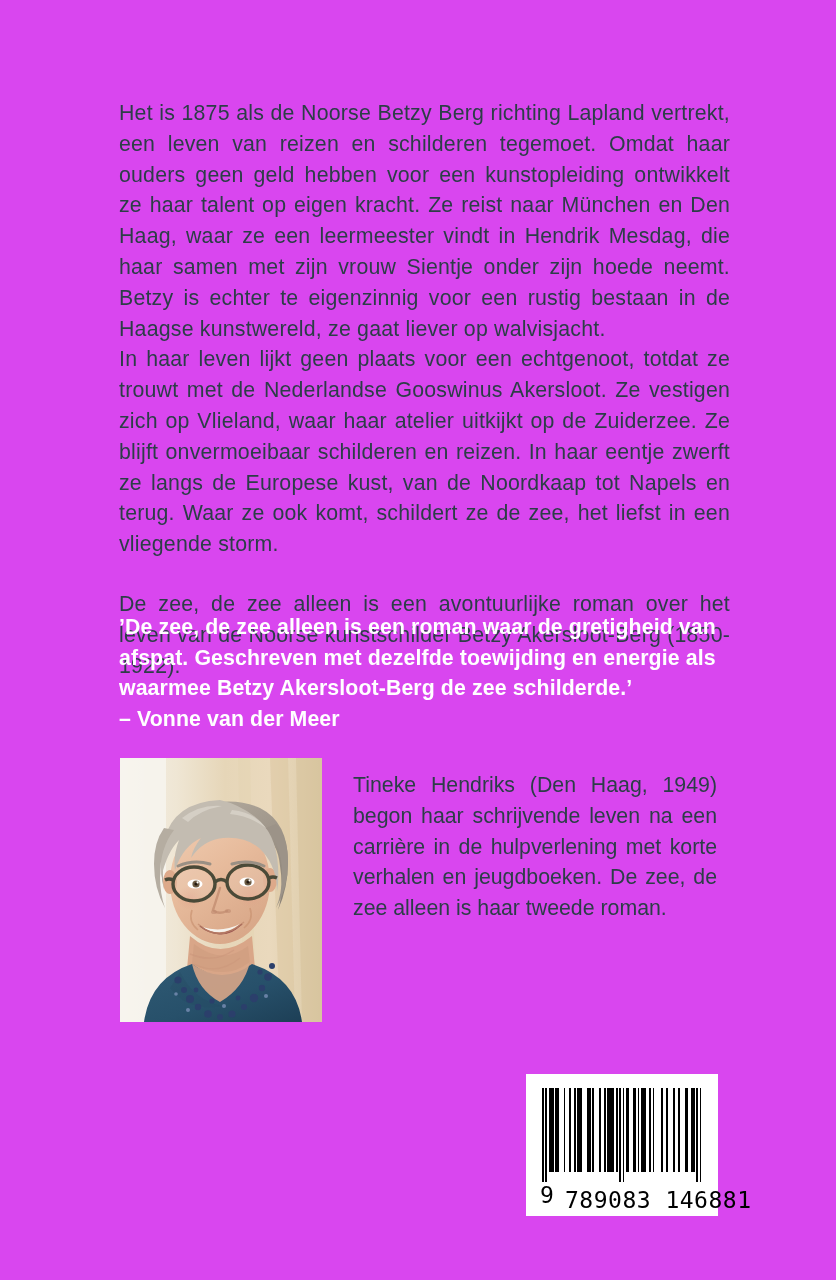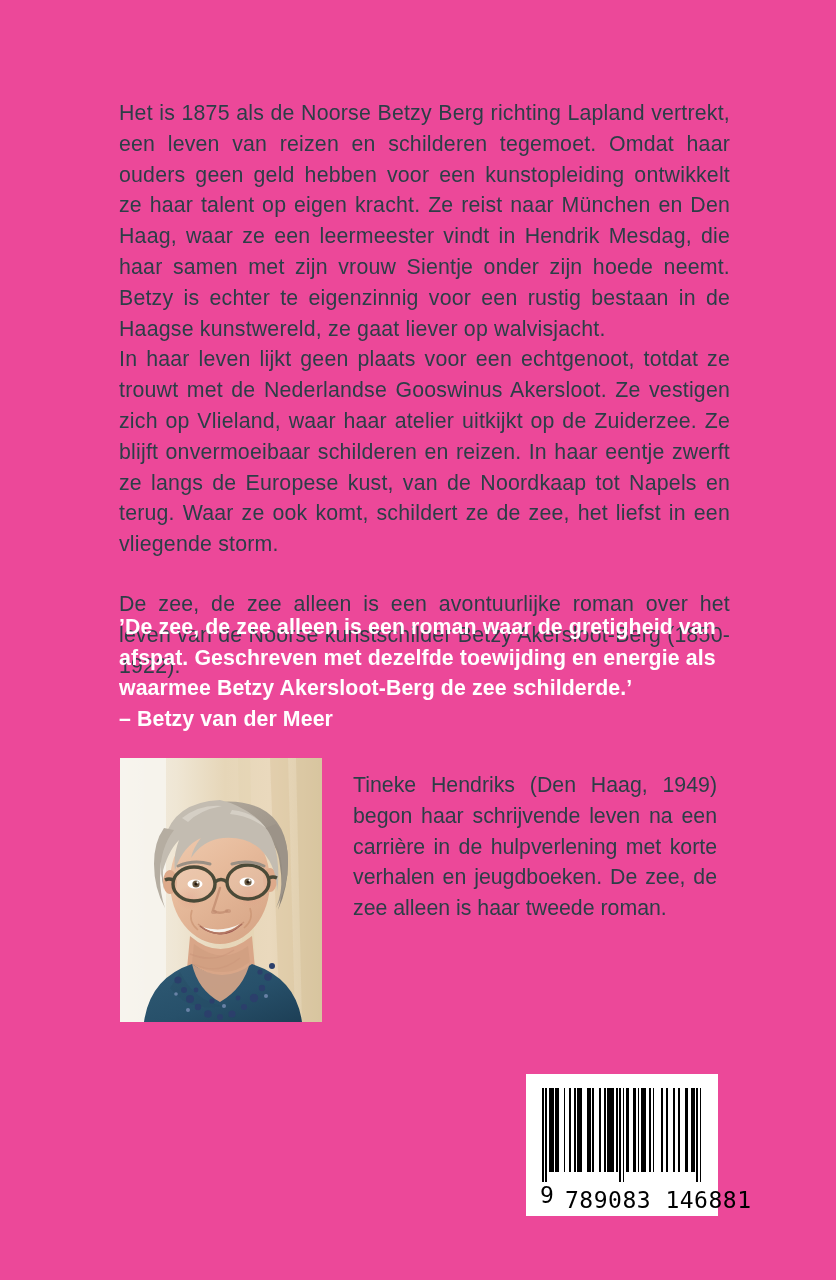--- a/index.html
+++ b/index.html
@@ -11,21 +11,21 @@
     height: 1280px;
     background: #6fcbd9;
     font-family: "Liberation Sans", sans-serif;
     overflow: hidden;
     position: relative;
   }
 
   .cover {
     position: absolute;
     inset: 0;
-    background: #ec4899;
+    background: #d946ef;
   }
 
   
   .copy-block {
     position: absolute;
     left: 119px;
     top: 98px;
     width: 611px;
     color: #2c3e47;
     font-size: 21.3px;
@@ -185,21 +185,21 @@
 
   <div class="copy-block">
     <p>Het is 1875 als de Noorse Betzy Berg richting Lapland vertrekt, een leven van reizen en schilderen tegemoet. Omdat haar ouders geen geld hebben voor een kunstopleiding ontwikkelt ze haar talent op eigen kracht. Ze reist naar München en Den Haag, waar ze een leermeester vindt in Hendrik Mesdag, die haar samen met zijn vrouw Sientje onder zijn hoede neemt. Betzy is echter te eigenzinnig voor een rustig bestaan in de Haagse kunstwereld, ze gaat liever op walvisjacht.</p>
     <p class="last-line-left">In haar leven lijkt geen plaats voor een echtgenoot, totdat ze trouwt met de Nederlandse Gooswinus Akersloot. Ze vestigen zich op Vlieland, waar haar atelier uitkijkt op de Zuiderzee. Ze blijft onvermoeibaar schilderen en reizen. In haar eentje zwerft ze langs de Europese kust, van de Noordkaap tot Napels en terug. Waar ze ook komt, schildert ze de zee, het liefst in een vliegende storm.</p>
     <div class="para-gap"></div>
     <p class="last-line-left"><span class="it">De zee, de zee alleen</span><span> is een avontuurlijke roman over het leven van de Noorse kunstschilder Betzy Akersloot-Berg (1850-1922).</span></p>
   </div>
 
   <div class="pull-quote">
     <p><span>’</span><span class="it">De zee, de zee alleen</span><span> is een roman waar de gretigheid van afspat. Geschreven met dezelfde toewijding en energie als waarmee Betzy Akersloot-Berg de zee schilderde.’</span></p>
-    <p class="attrib">– Betzy van der Meer</p>
+    <p class="attrib">– Vonne van der Meer</p>
   </div>
 
   <div class="author-photo">
     <svg class="photo-svg" viewBox="0 0 202 264" preserveAspectRatio="xMidYMid slice">
       <defs>
         <linearGradient id="bgWall" x1="0" y1="0" x2="1" y2="0">
           <stop offset="0%" stop-color="#f4f0e8"></stop>
           <stop offset="28%" stop-color="#efe6d4"></stop>
           <stop offset="52%" stop-color="#e6d6b8"></stop>
           <stop offset="74%" stop-color="#ead9bd"></stop>

